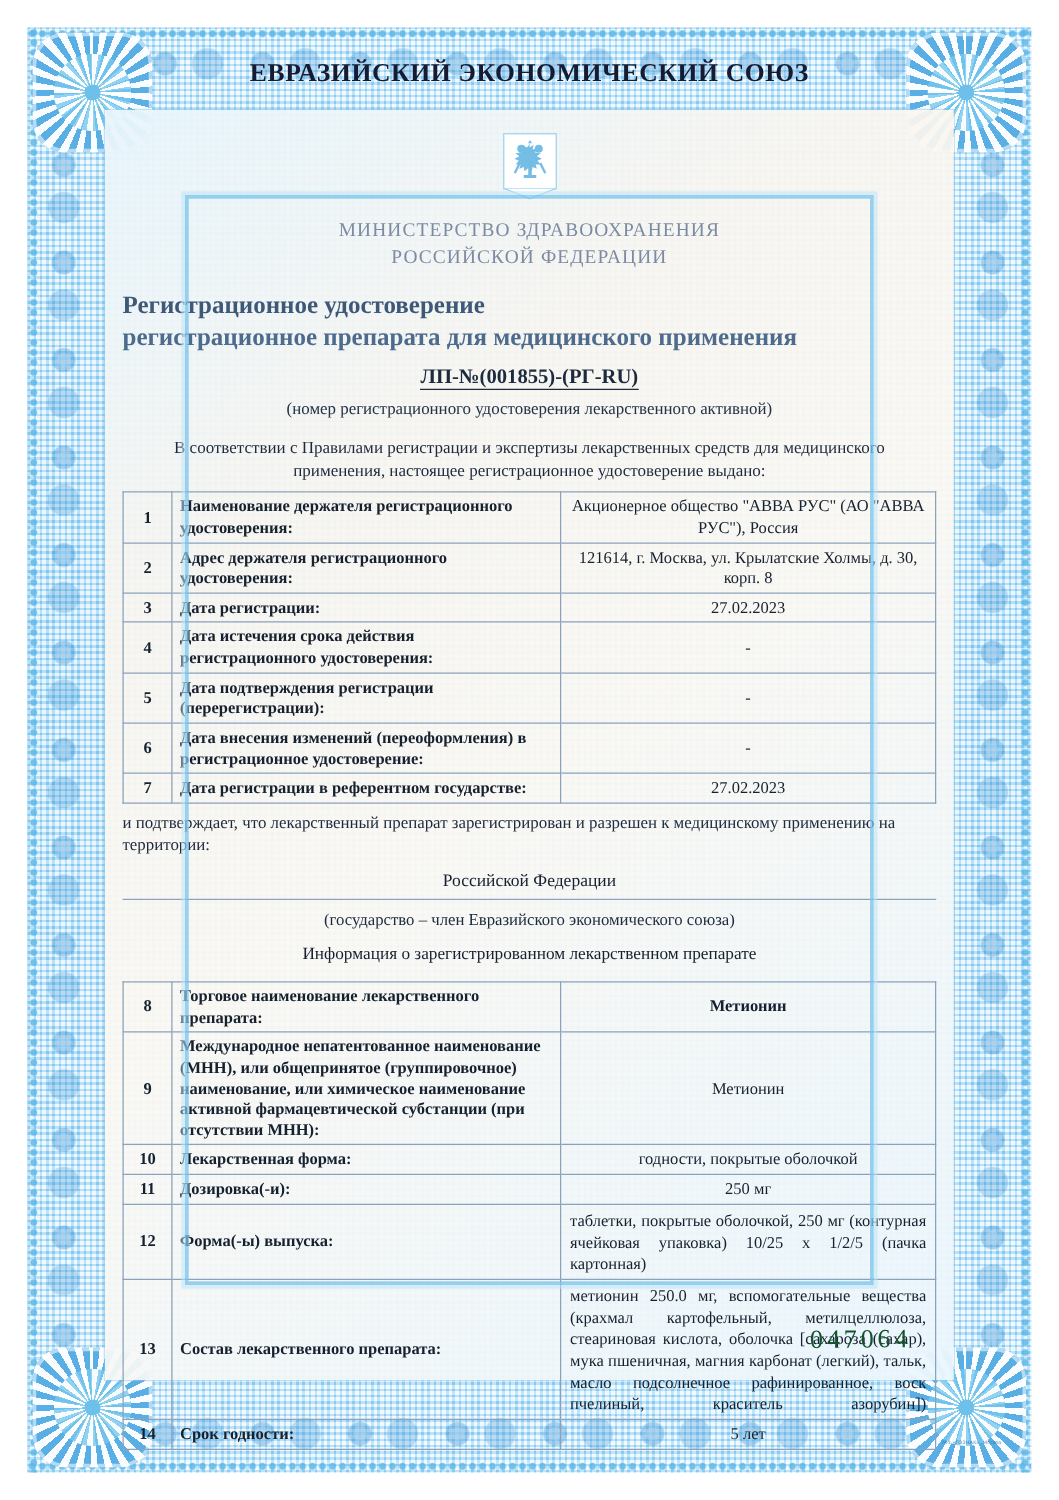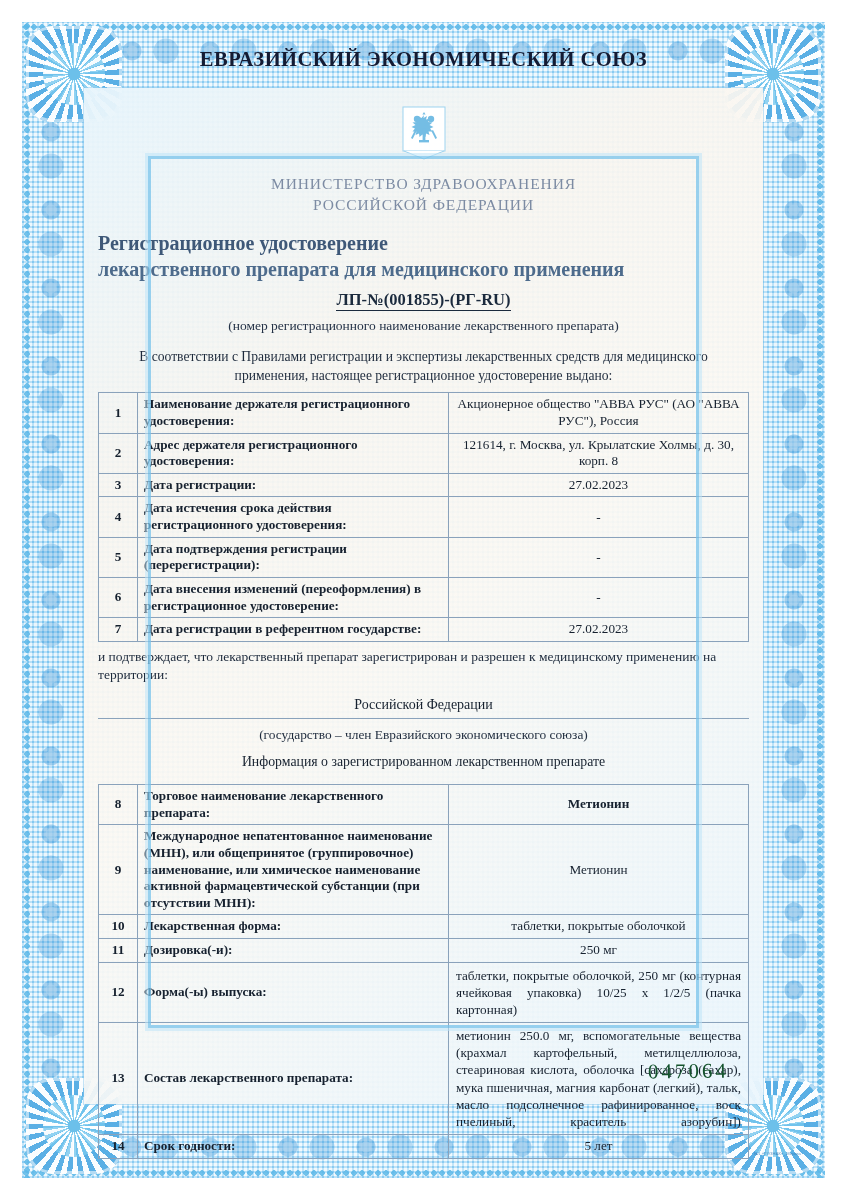--- a/index.html
+++ b/index.html
@@ -361,27 +361,27 @@
       </svg>
     </div>
 
     <div class="ministry">
       <div>МИНИСТЕРСТВО ЗДРАВООХРАНЕНИЯ</div>
       <div>РОССИЙСКОЙ ФЕДЕРАЦИИ</div>
     </div>
 
     <div class="doc-title">
       <div>Регистрационное удостоверение</div>
-      <div class="l2">лекарственного препарата для медицинского применения</div>
+      <div class="l2">регистрационное препарата для медицинского применения</div>
     </div>
 
     <div class="reg-number">
       <span>ЛП-№(001855)-(РГ-RU)</span>
     </div>
-    <div class="reg-caption">(номер регистрационного наименование лекарственного препарата)</div>
+    <div class="reg-caption">(номер регистрационного удостоверения лекарственного активной)</div>
 
     <div class="intro">В соответствии с Правилами регистрации и экспертизы лекарственных средств для медицинского применения, настоящее регистрационное удостоверение выдано:</div>
 
     <table class="reg-table">
       <tbody id="table-top-body">
           <tr>
             <td class="col-num">1</td>
             <td class="col-label">Наименование держателя регистрационного удостоверения:</td>
             <td class="col-value">Акционерное общество "АВВА РУС" (АО "АВВА РУС"), Россия</td>
           </tr>
@@ -431,21 +431,21 @@
             <td class="col-value bold">Метионин</td>
           </tr>
           <tr>
             <td class="col-num">9</td>
             <td class="col-label">Международное непатентованное наименование (МНН), или общепринятое (группировочное) наименование, или химическое наименование активной фармацевтической субстанции (при отсутствии МНН):</td>
             <td class="col-value">Метионин</td>
           </tr>
           <tr>
             <td class="col-num">10</td>
             <td class="col-label">Лекарственная форма:</td>
-            <td class="col-value">таблетки, покрытые оболочкой</td>
+            <td class="col-value">годности, покрытые оболочкой</td>
           </tr>
           <tr>
             <td class="col-num">11</td>
             <td class="col-label">Дозировка(-и):</td>
             <td class="col-value">250 мг</td>
           </tr>
           <tr>
             <td class="col-num">12</td>
             <td class="col-label">Форма(-ы) выпуска:</td>
             <td class="col-value justify">таблетки, покрытые оболочкой, 250 мг (контурная ячейковая упаковка) 10/25 х 1/2/5 (пачка картонная)</td>

